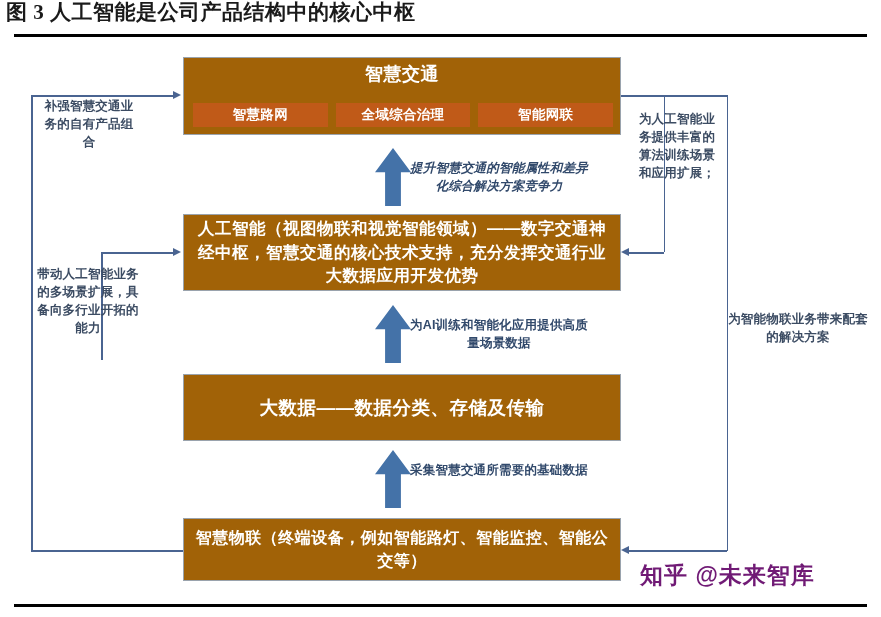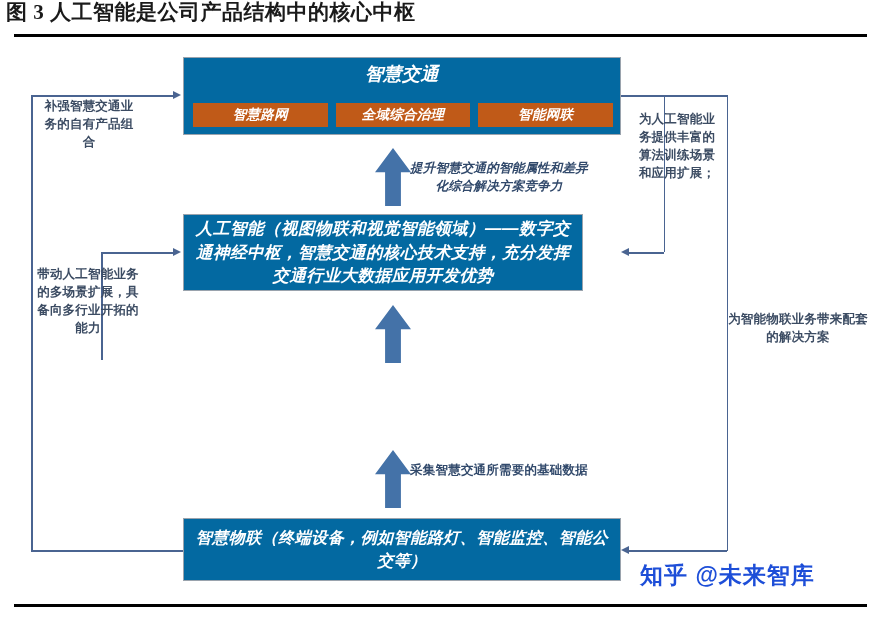--- a/index.html
+++ b/index.html
@@ -25,30 +25,29 @@
   .rule-top{
     position:absolute;left:14px;top:34px;width:853px;height:3px;background:#000;
   }
   .rule-bottom{
     position:absolute;left:14px;top:604px;width:853px;height:3px;background:#000;
   }
 
   
   .box{
     position:absolute;
-    background:#0369a1;
+    background:#a16207;
     border:1px solid #9aa3ad;
     box-sizing:border-box;
     color:#ffffff;
     text-align:center;
     display:flex;
     flex-direction:column;
     align-items:center;
     justify-content:center;
-    font-style:italic;
   }
   .box-title{
     font-weight:bold;
     line-height:1.28;
     letter-spacing:0.5px;
   }
 
   
   #box-transport{left:183px;top:57px;width:438px;height:78px;
     justify-content:flex-start;padding-top:5px;}
@@ -64,21 +63,21 @@
     color:#ffffff;
     font-size:13.5px;
     font-weight:bold;
     display:flex;align-items:center;justify-content:center;
     text-align:center;
     line-height:1.22;
     letter-spacing:0.3px;
   }
 
   
-  #box-ai{left:183px;top:214px;width:400px;height:77px;padding:0 9px;box-sizing:border-box;}
+  #box-ai{left:183px;top:214px;width:438px;height:77px;padding:0 9px;box-sizing:border-box;}
   #box-ai .box-title{font-size:16.5px;line-height:1.42;}
 
   
   #box-bigdata{left:183px;top:374px;width:438px;height:67px;}
   #box-bigdata .box-title{font-size:18.5px;}
 
   
   #box-iot{left:183px;top:518px;width:438px;height:63px;padding:0 9px;box-sizing:border-box;}
   #box-iot .box-title{font-size:16px;line-height:1.42;}
 
@@ -132,21 +131,21 @@
   }
   #side-left-1{left:40px;top:97px;width:98px;}
   #side-left-2{left:36px;top:265px;width:104px;}
   #side-right-1{left:634px;top:110px;width:86px;}
   #side-right-2{left:728px;top:310px;width:140px;}
 
   
   .watermark{
     position:absolute;left:640px;top:560px;
     font-size:23px;
-    color:#1d4ed8;
+    color:#701a75;
     font-weight:bold;
     letter-spacing:1px;
     white-space:nowrap;
   }
 </style>
 </head>
 <body>
 
 <div id="stage">
 
@@ -181,29 +180,33 @@
       <div class="sub-box">智慧路网</div>
       <div class="sub-box">全域综合治理</div>
       <div class="sub-box">智能网联</div>
     </div>
   </div>
 
   <div class="box" id="box-ai">
     <div class="box-title">人工智能（视图物联和视觉智能领域）——数字交通神经中枢，智慧交通的核心技术支持，充分发挥交通行业大数据应用开发优势</div>
   </div>
 
+  <div class="box" id="box-bigdata">
+    <div class="box-title">大数据——数据分类、存储及传输</div>
+  </div>
 
   <div class="box" id="box-iot">
     <div class="box-title">智慧物联（终端设备，例如智能路灯、智能监控、智能公交等）</div>
   </div>
 
   <div class="block-arrow" id="arrow1"></div>
   <div class="arrow-label" id="arrow1-label">提升智慧交通的智能属性和差异化综合解决方案竞争力</div>
 
   <div class="block-arrow" id="arrow2"></div>
+  <div class="arrow-label" id="arrow2-label">为AI训练和智能化应用提供高质量场景数据</div>
 
   <div class="block-arrow" id="arrow3"></div>
   <div class="arrow-label" id="arrow3-label">采集智慧交通所需要的基础数据</div>
 
   <div class="side-label" id="side-left-1">补强智慧交通业务的自有产品组合</div>
   <div class="side-label" id="side-left-2">带动人工智能业务的多场景扩展，具备向多行业开拓的能力</div>
   <div class="side-label" id="side-right-1">为人工智能业务提供丰富的算法训练场景和应用扩展；</div>
   <div class="side-label" id="side-right-2">为智能物联业务带来配套的解决方案</div>
 
   <div class="watermark">知乎 @未来智库</div>

